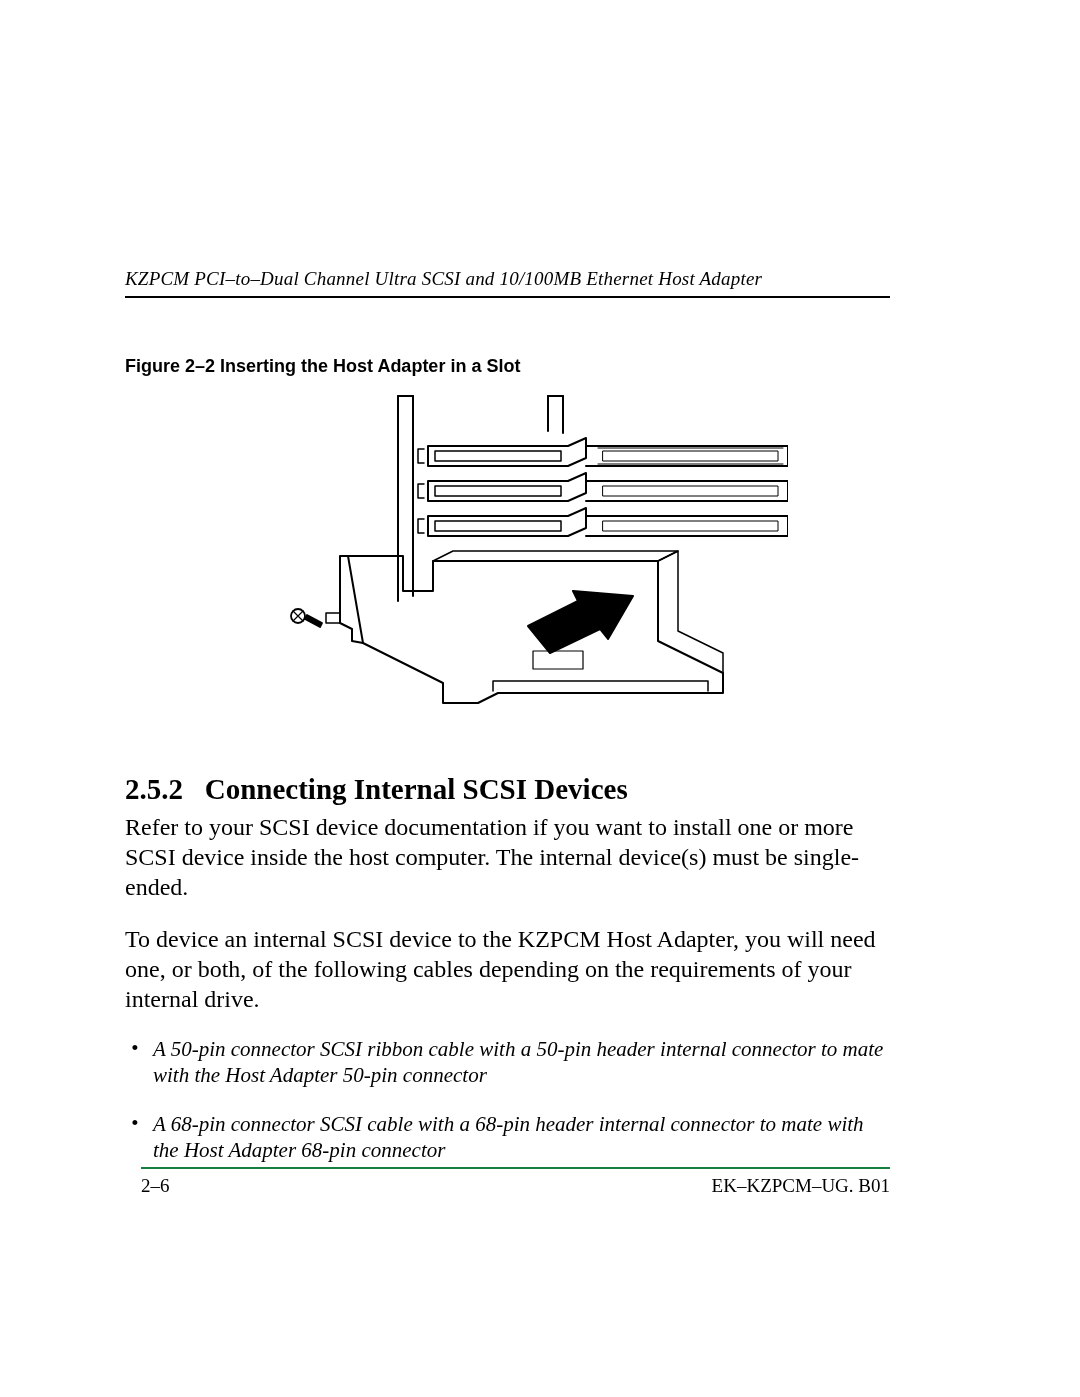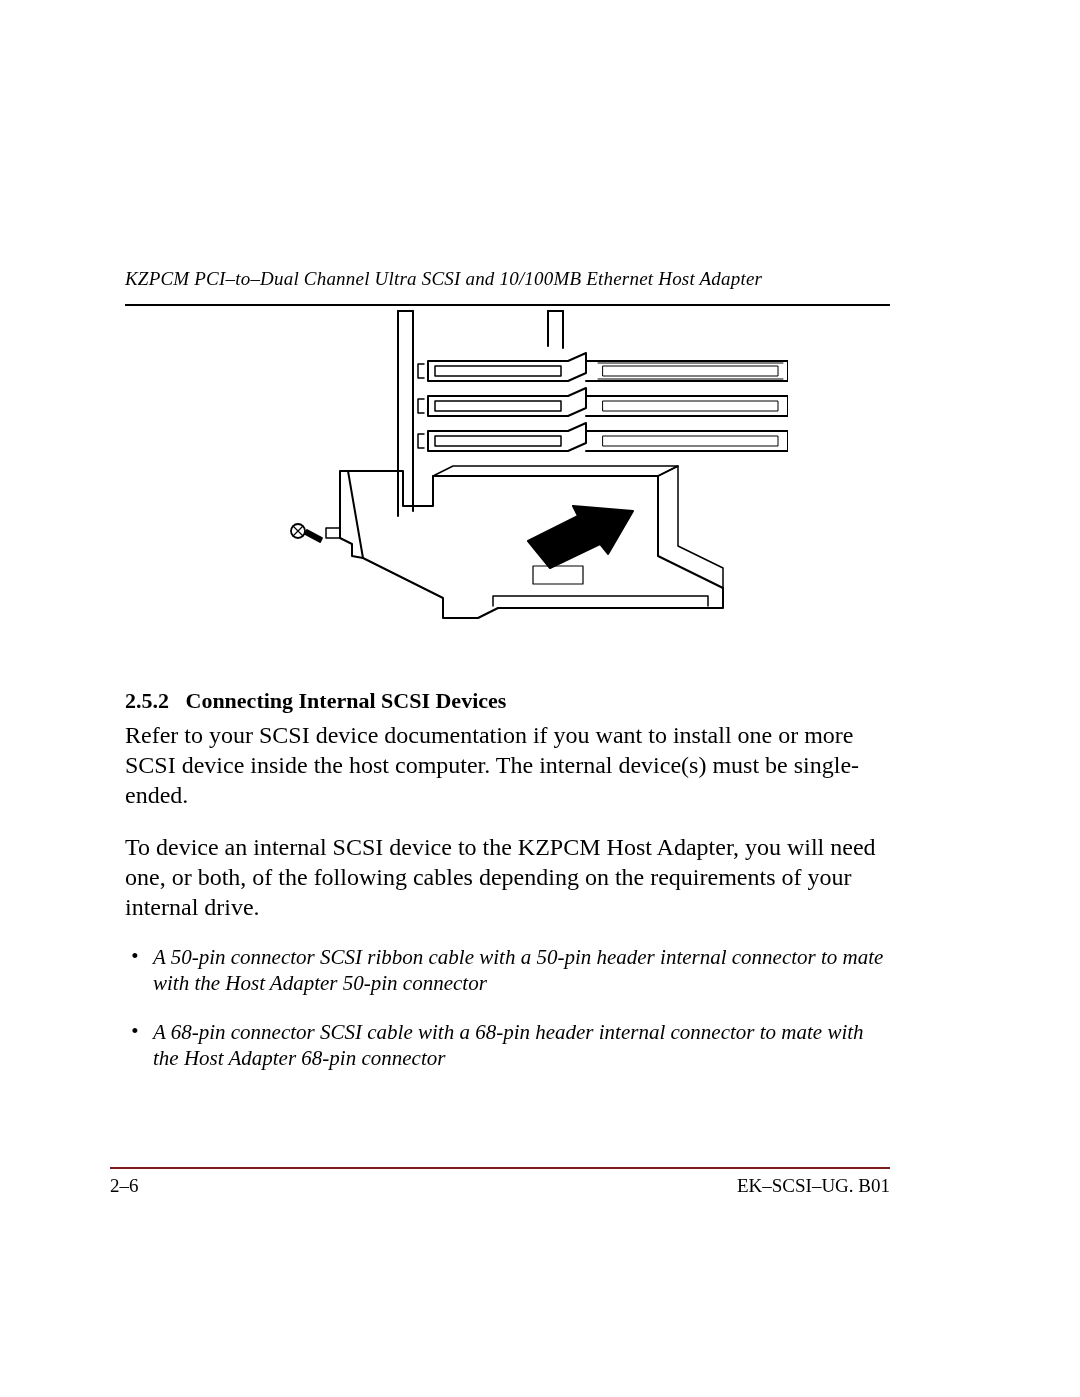--- a/index.html
+++ b/index.html
@@ -20,40 +20,40 @@
     position: absolute;
     left: 125px;
     right: 190px;
     top: 268px;
     bottom: 180px;
   }
   .running-head {
     font-style: italic;
     font-size: 19px;
     letter-spacing: 0.2px;
-    padding-bottom: 14px;
+    padding-bottom: 6px;
     border-bottom: 2px solid #000;
   }
   .figure-caption {
     font-family: Arial, Helvetica, sans-serif;
     font-weight: bold;
     font-size: 18px;
     margin-top: 58px;
     margin-bottom: 14px;
   }
   .figure {
     width: 100%;
     text-align: center;
   }
   .figure svg {
     display: inline-block;
   }
   .section-heading {
     font-weight: bold;
-    font-size: 22px;
+    font-size: 29px;
     margin-top: 28px;
     margin-bottom: 6px;
   }
   .body-text {
     font-size: 24px;
     line-height: 1.25;
     margin: 0 0 22px 0;
   }
   ul.bullets {
     list-style: none;
@@ -70,38 +70,39 @@
   }
   ul.bullets li::before {
     content: "•";
     position: absolute;
     left: 6px;
     top: -1px;
     font-size: 21px;
   }
   .footer {
     position: absolute;
-    left: 110px;
+    left: 141px;
     right: 190px;
     bottom: 200px;
-    border-top: 2px solid #7f1d1d;
+    border-top: 2px solid #15803d;
     padding-top: 6px;
     font-size: 19px;
     display: flex;
     justify-content: space-between;
   }
 </style>
 </head>
 <body>
 
 <div class="page">
   <div class="content">
 
     <div class="running-head">KZPCM PCI–to–Dual Channel Ultra SCSI and 10/100MB Ethernet Host Adapter</div>
 
+    <div class="figure-caption">Figure 2–2  Inserting the Host Adapter in a Slot</div>
 
     <div class="figure">
       <svg width="560" height="350" viewBox="0 0 560 350" xmlns="http://www.w3.org/2000/svg" stroke="#000" stroke-width="2" fill="none" stroke-linejoin="round" stroke-linecap="round">
         <title>Inserting the Host Adapter in a Slot</title>
 
         <path d="M170 5 L170 210"></path>
         <path d="M185 5 L185 205"></path>
         <path d="M320 5 L320 40"></path>
         <path d="M335 5 L335 42"></path>
 
@@ -202,15 +203,15 @@
 
     <ul class="bullets">
       <li>A 50-pin connector SCSI ribbon cable with a 50-pin header internal connector to mate with the Host Adapter 50-pin connector</li>
       <li>A 68-pin connector SCSI cable with a 68-pin header internal connector to mate with the Host Adapter 68-pin connector</li>
     </ul>
 
   </div>
 
   <div class="footer">
     <span>2–6</span>
-    <span>EK–SCSI–UG. B01</span>
+    <span>EK–KZPCM–UG. B01</span>
   </div>
 </div>
 
 </body></html>

